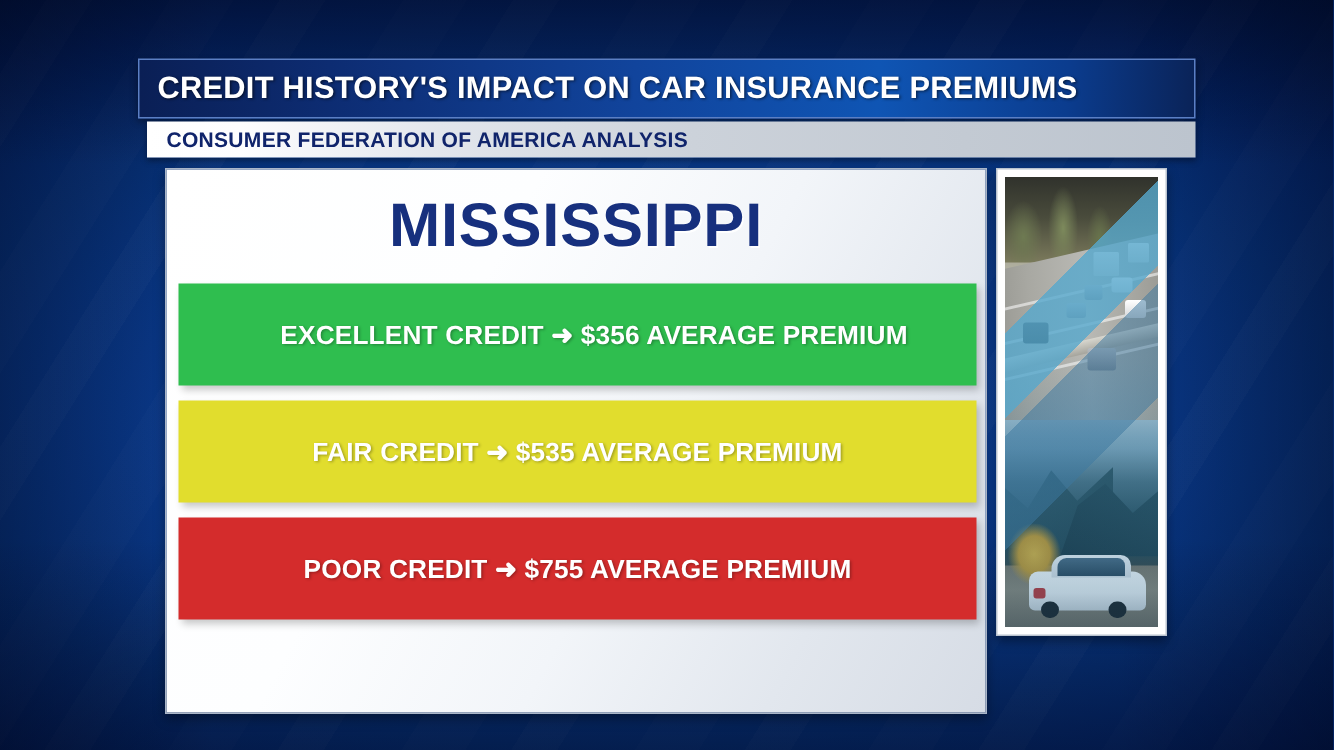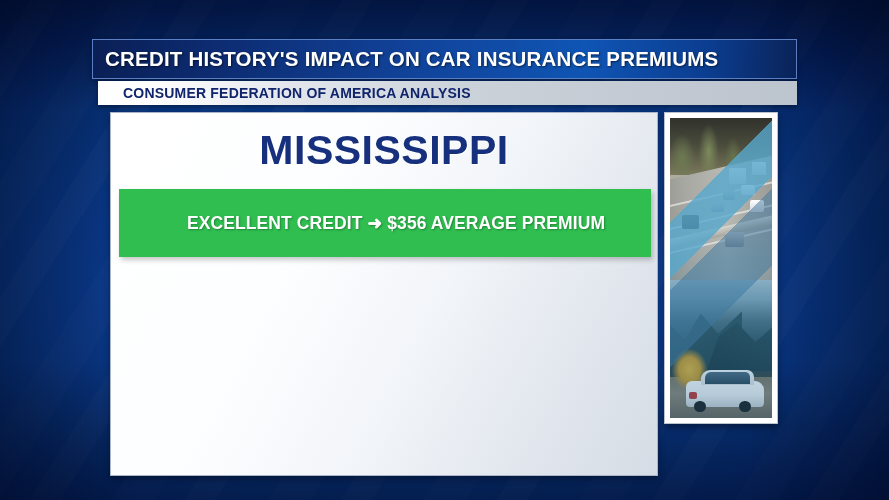--- a/index.html
+++ b/index.html
@@ -60,21 +60,21 @@
     background:linear-gradient(90deg,#ffffff 0%,#fdfdfe 9%,#e2e6ec 28%,#ccd2da 52%,#c3cad3 78%,#bcc4ce 100%);
     display:flex; align-items:center;
     box-shadow:0 2px 4px rgba(0,0,0,0.35);
   }
   #subtitle-text {
     color:#10246b;
     font-size:14px;
     font-weight:bold;
     letter-spacing:0.2px;
     white-space:nowrap;
-    padding-left:25px;
+    padding-left:13px;
   }
 
   
   #content-panel {
     position:absolute; left:110px; top:112px; width:548px; height:364px;
     background:linear-gradient(118deg,#ffffff 0%,#fdfeff 34%,#f2f5f9 58%,#e2e7ee 80%,#d6dce5 100%);
     border:1px solid #aab6c8;
     box-shadow:0 3px 7px rgba(0,0,0,0.35);
     padding:0;
   }
@@ -238,21 +238,27 @@
   <span id="subtitle-text">CONSUMER FEDERATION OF AMERICA ANALYSIS</span>
 </div>
 
 <div id="content-panel">
   <div id="state-heading">MISSISSIPPI</div>
 
   <div class="credit-row" id="row-excellent" style="background: rgb(47, 190, 79); padding-left: 22px;">
     <span class="row-text">EXCELLENT CREDIT ➜ $356 AVERAGE PREMIUM</span>
   </div>
 
-
+  <div class="credit-row" id="row-fair" style="background: rgb(225, 221, 45);">
+    <span class="row-text">FAIR CREDIT ➜ $535 AVERAGE PREMIUM</span>
+  </div>
+
+  <div class="credit-row" id="row-poor" style="background: rgb(212, 44, 44);">
+    <span class="row-text">POOR CREDIT ➜ $755 AVERAGE PREMIUM</span>
+  </div>
 </div>
 
 <div id="photo-panel">
   <div id="photo-inner">
 
     <div id="photo-highway">
       <div class="treeline"></div>
       <div class="road"></div>
       <div class="lane" style="top:44%;"></div>
       <div class="lane" style="top:58%;"></div>

